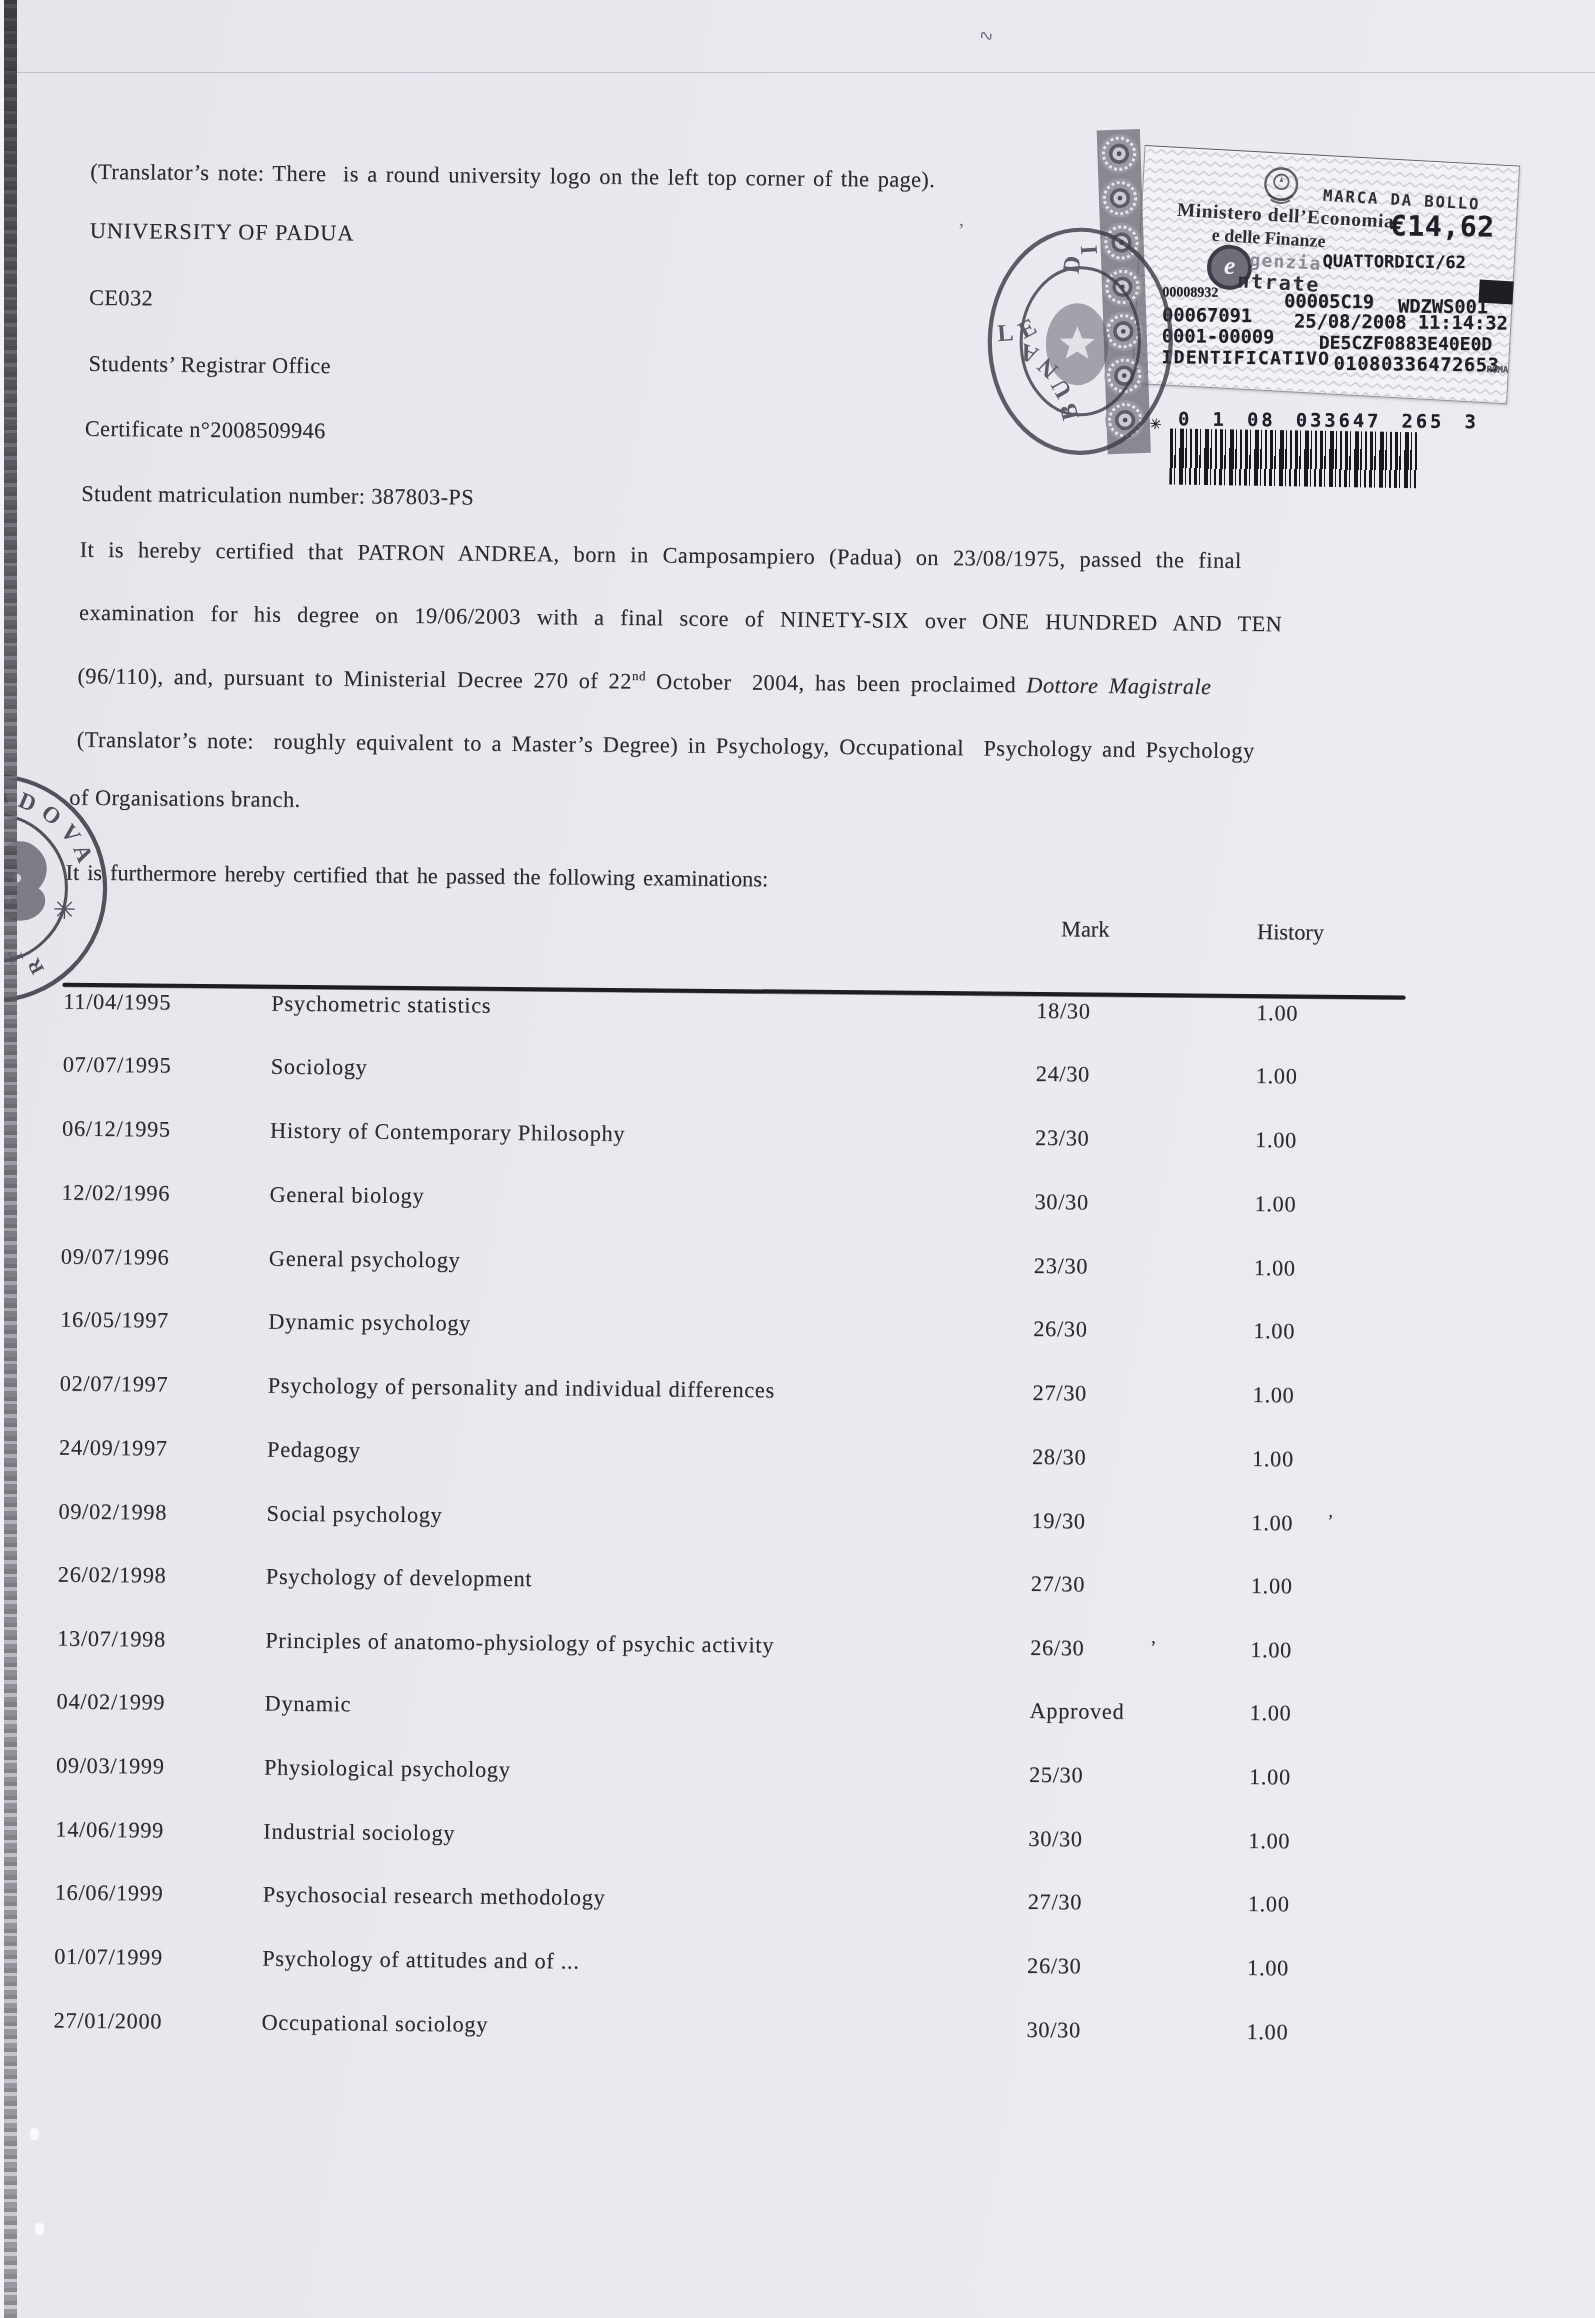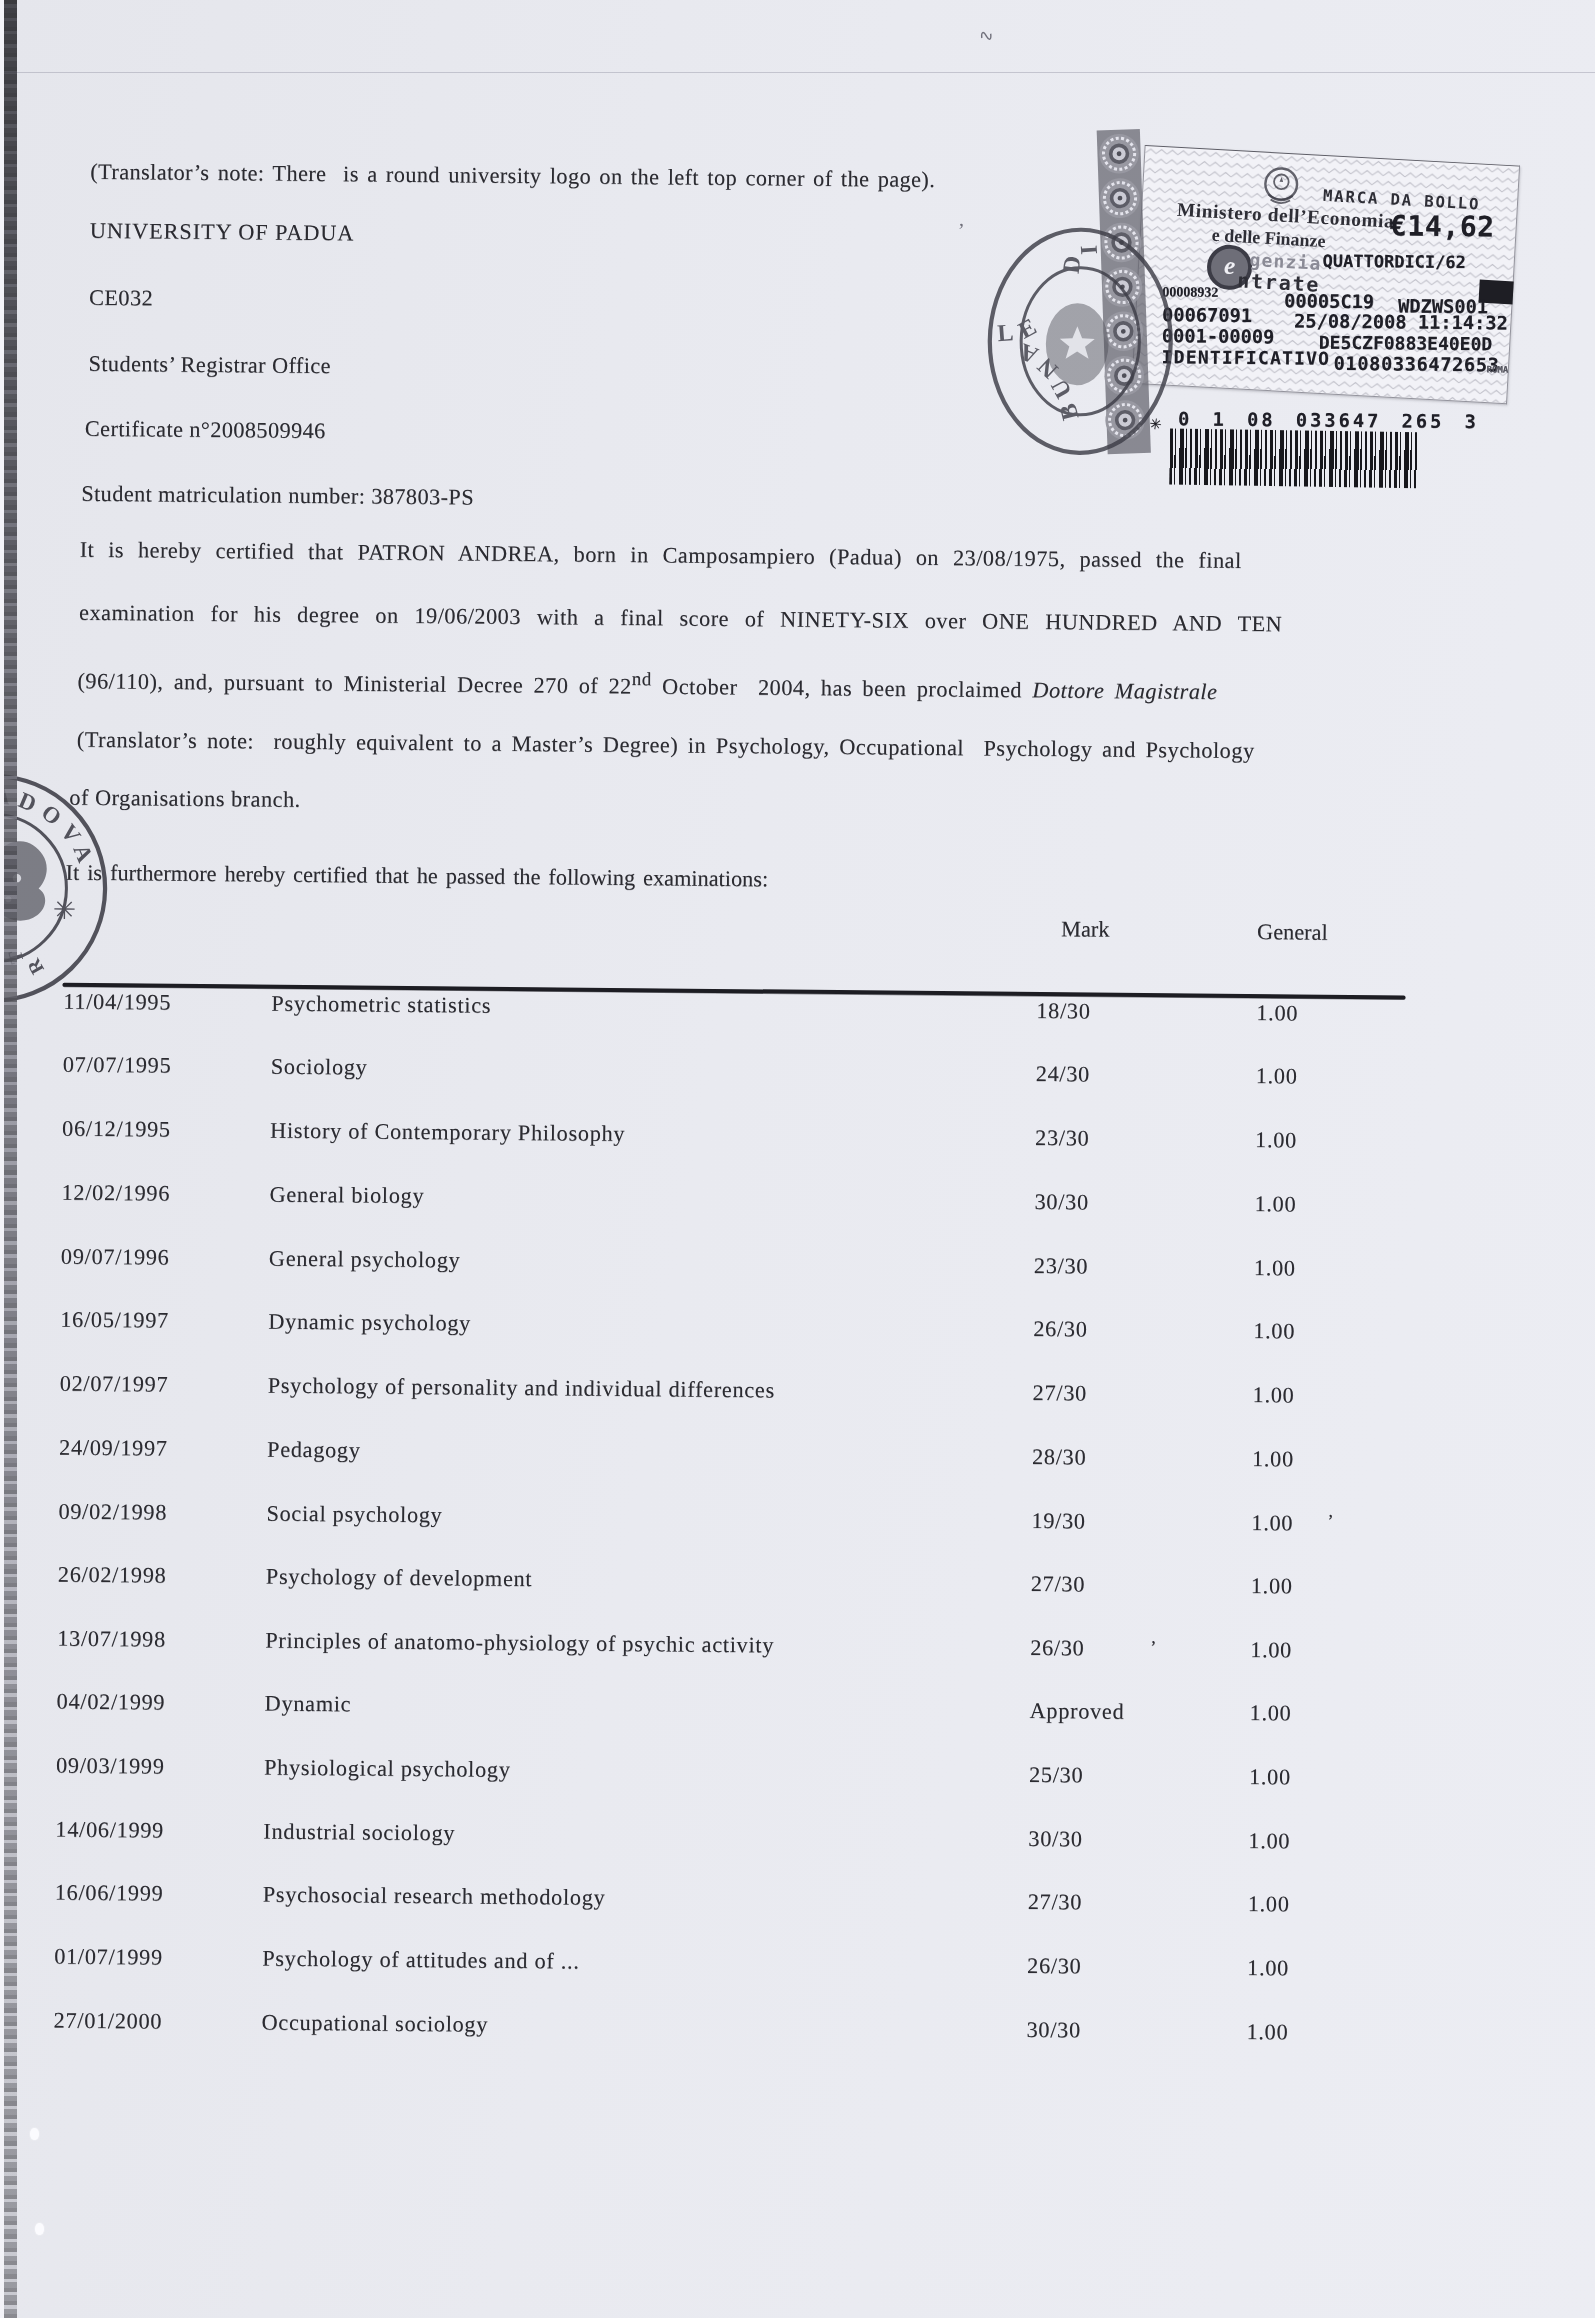--- a/index.html
+++ b/index.html
@@ -29,21 +29,21 @@
   #matriculation{left:86px;top:480px;}
 
   
   .p-line{font-size:22.3px;letter-spacing:0.5px;}
   #p1{left:85px;top:536px;word-spacing:7.8px;}
   #p2{left:85px;top:599px;word-spacing:9.7px;}
   #p3{left:84px;top:662px;word-spacing:4.2px;}
   #p4{left:84px;top:726px;word-spacing:3.6px;}
   #p5{left:77px;top:784px;}
   #furthermore{left:74px;top:859px;font-size:22.3px;word-spacing:2.4px;}
-  sup{font-size:19px;}
+  sup{font-size:13px;}
   .ital{font-style:italic;}
 
   
   #th-mark{left:1070px;top:906px;font-size:22.3px;}
   #th-credits{left:1266px;top:907px;font-size:22.3px;}
   #table-rule{left:72px;top:982px;width:1343px;height:4.2px;background:#1d1d23;border-radius:1.8px;
               box-shadow:0 0.6px 0.6px rgba(29,29,35,.5);}
   #exam-rows{position:absolute;left:0;top:988px;width:1596px;height:1105px;}
   .exam-row{position:absolute;left:0;width:1596px;height:64px;}
   .cell{position:absolute;top:0;font-size:22.3px;letter-spacing:0.7px;white-space:pre;
@@ -119,21 +119,21 @@
     <div class="abs txt h-line" id="matriculation">Student matriculation number: 387803-PS</div>
 
     <div class="abs txt p-line" id="p1">It is hereby certified that PATRON ANDREA, born in Camposampiero (Padua) on 23/08/1975, passed the final</div>
     <div class="abs txt p-line" id="p2">examination for his degree on 19/06/2003 with a final score of NINETY-SIX over ONE HUNDRED AND TEN</div>
     <div class="abs txt p-line" id="p3"><span>(96/110), and, pursuant to Ministerial Decree 270 of 22</span><sup>nd</sup><span> October  2004, has been proclaimed </span><span class="ital">Dottore Magistrale</span></div>
     <div class="abs txt p-line" id="p4">(Translator’s note:  roughly equivalent to a Master’s Degree) in Psychology, Occupational  Psychology and Psychology</div>
     <div class="abs txt p-line" id="p5">of Organisations branch.</div>
     <div class="abs txt" id="furthermore">It is furthermore hereby certified that he passed the following examinations:</div>
 
     <div class="abs txt" id="th-mark">Mark</div>
-    <div class="abs txt" id="th-credits">General</div>
+    <div class="abs txt" id="th-credits">History</div>
     <div class="abs" id="table-rule"></div>
     <div id="exam-rows">
         <div class="exam-row" style="top: 0px;">
           <span class="cell c-date">11/04/1995</span>
           <span class="cell c-subject">Psychometric statistics</span>
           <span class="cell c-mark">18/30</span>
           <span class="cell c-credits">1.00</span>
         </div>
         <div class="exam-row" style="top: 63px;">
           <span class="cell c-date">07/07/1995</span>

